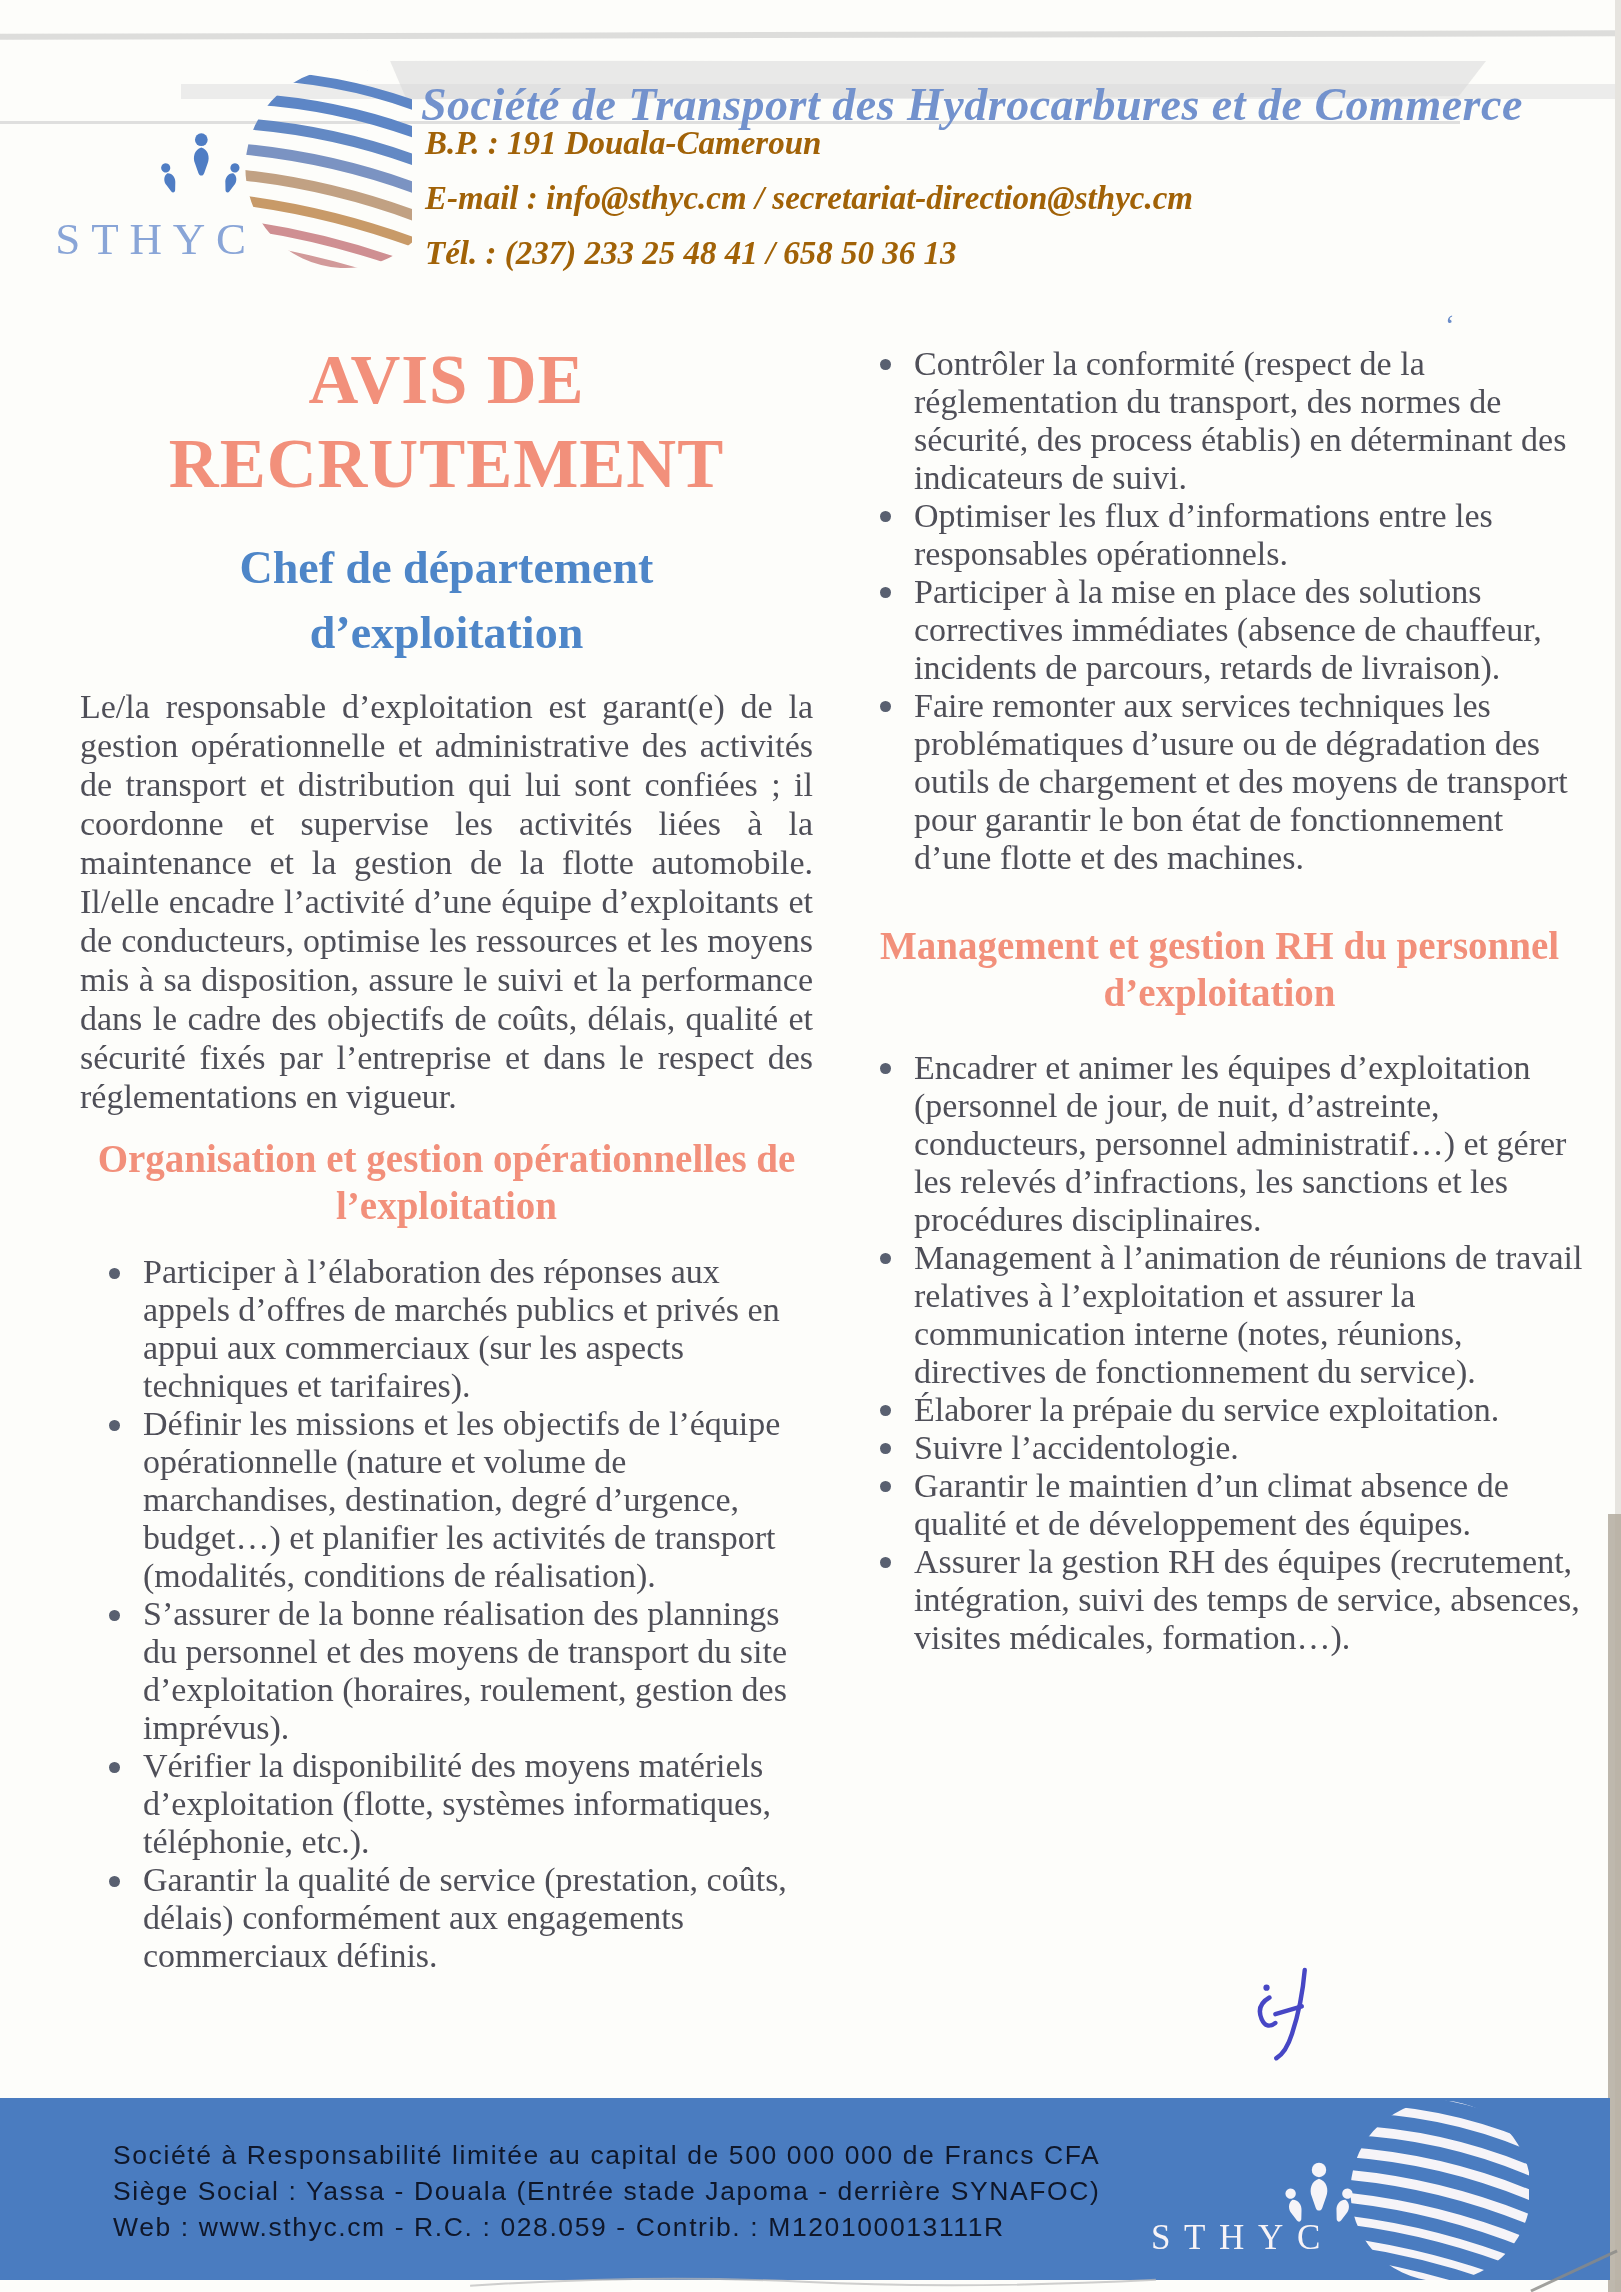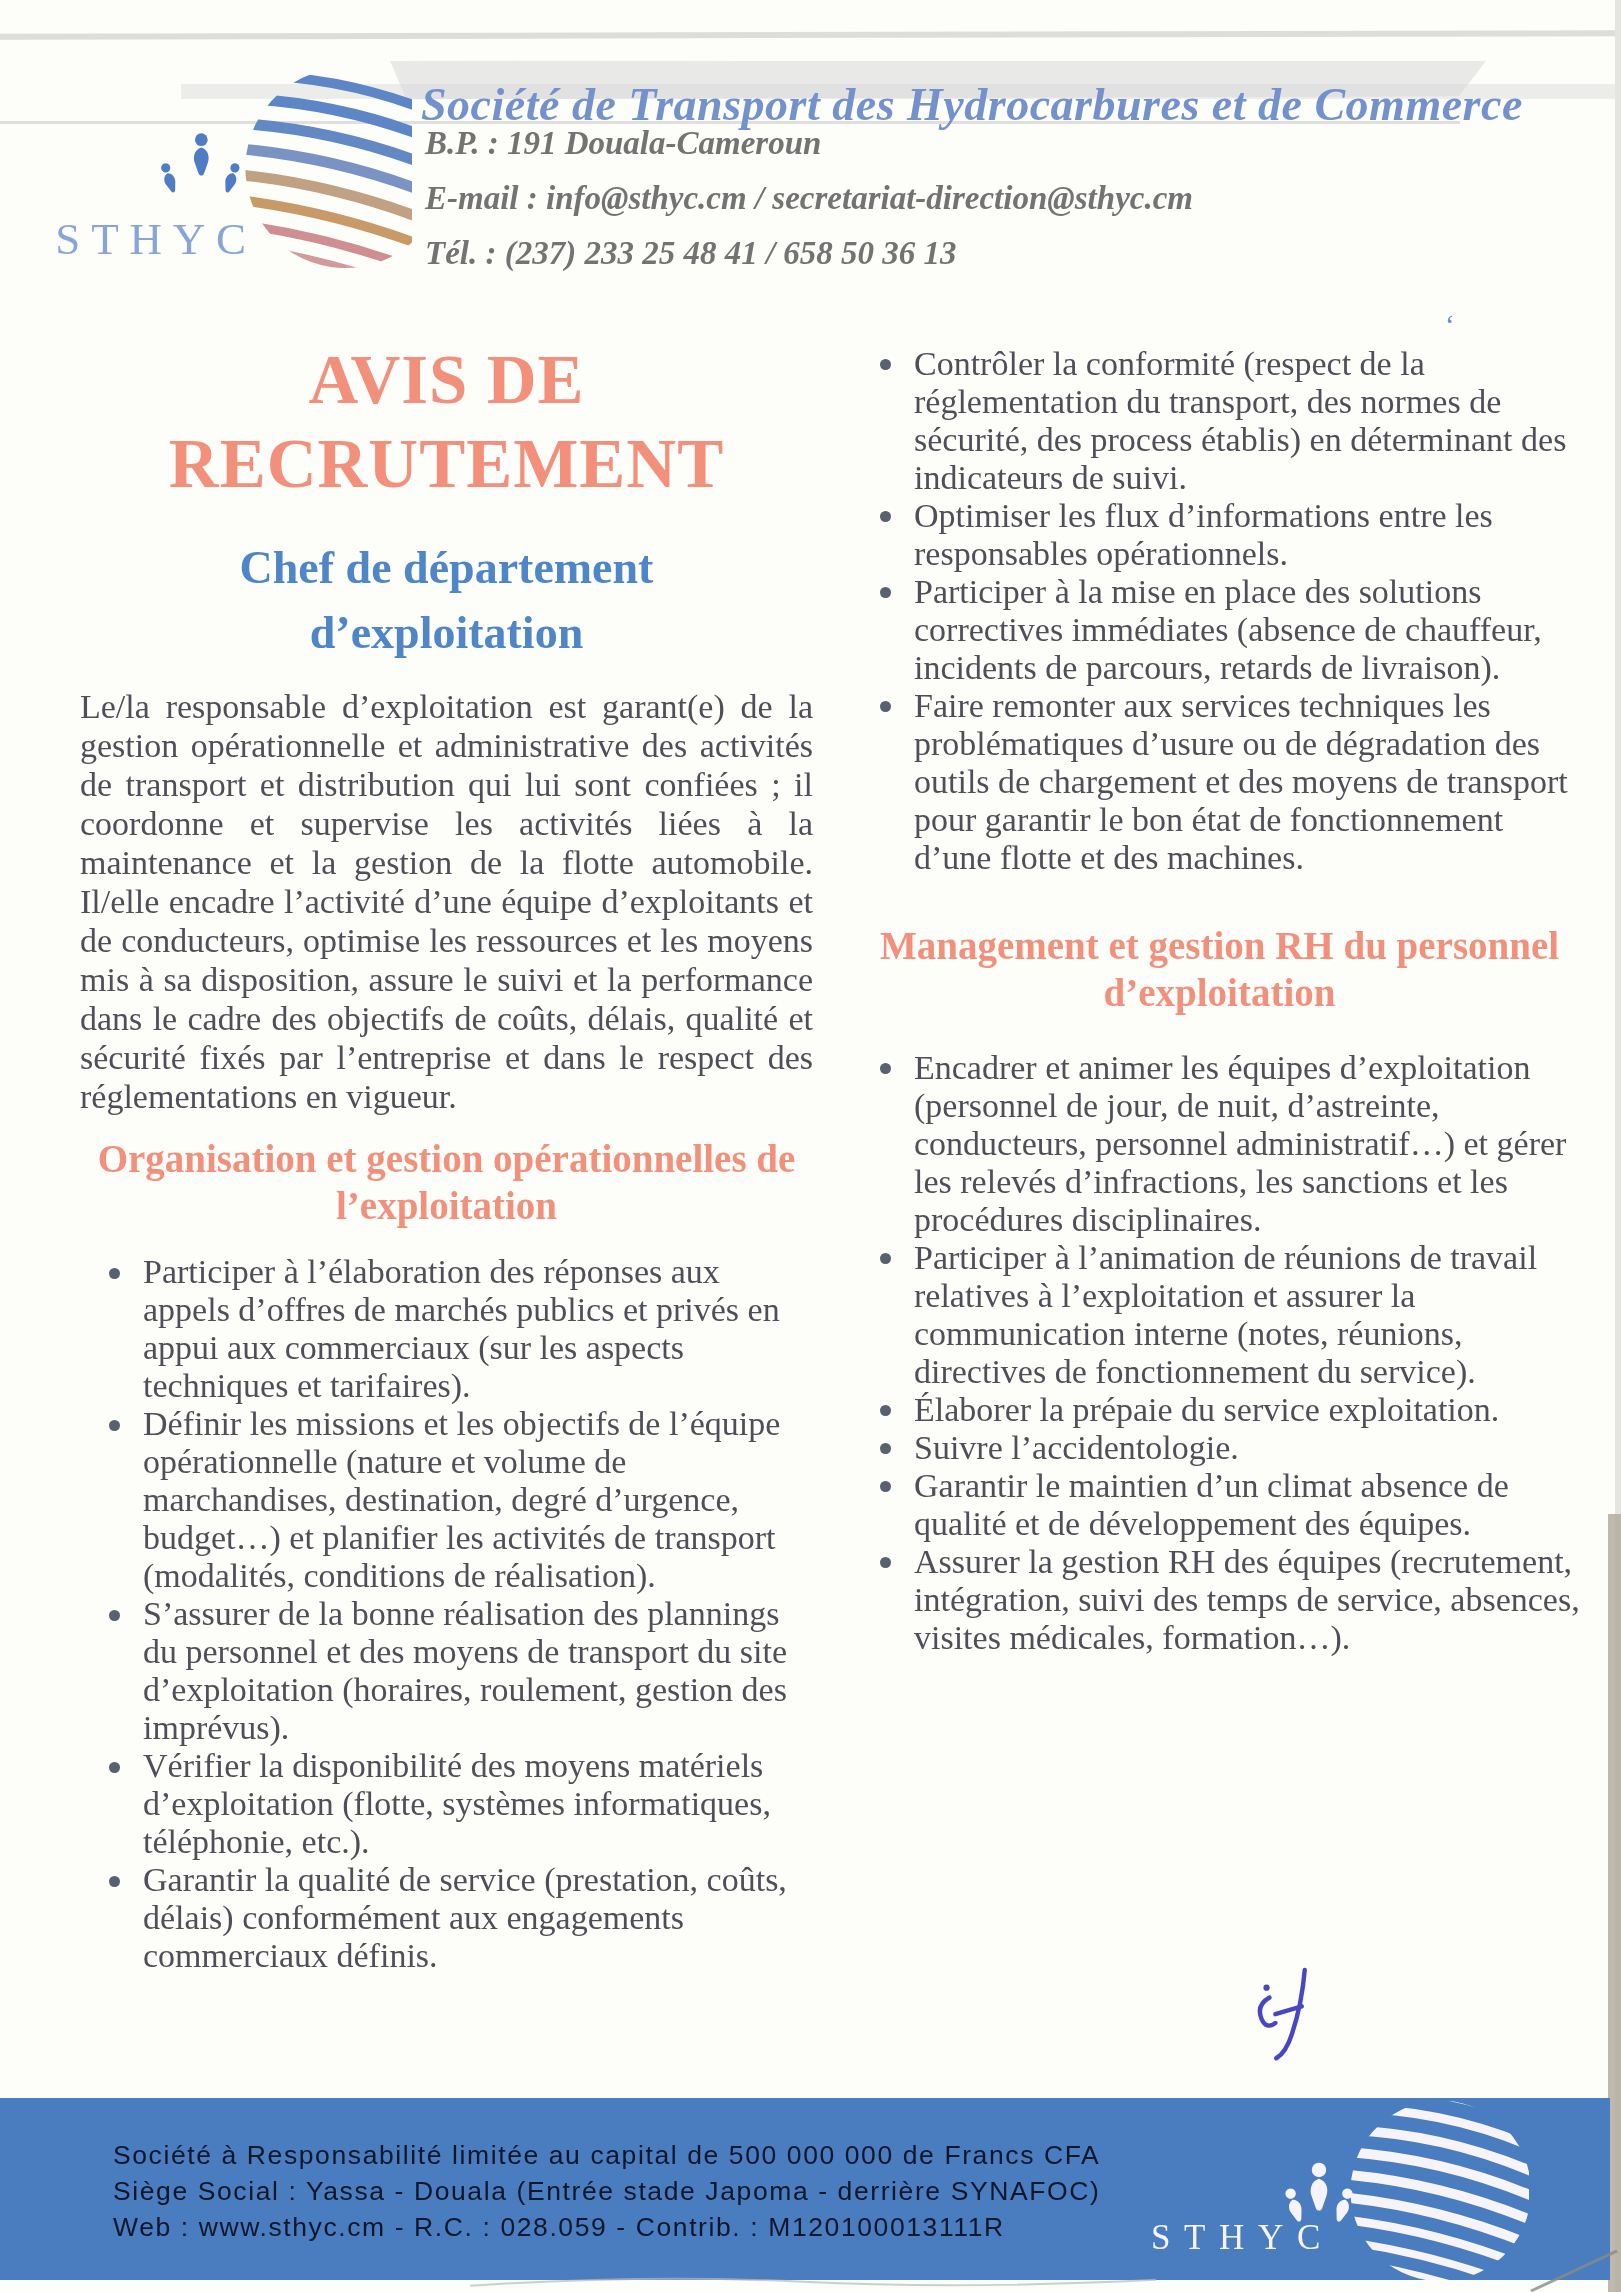--- a/index.html
+++ b/index.html
@@ -16,21 +16,21 @@
   .streak3{top:121px;left:0;width:1460px;height:2.9px;background:#cccccc;opacity:.6;}
   .edge-right{top:0;right:0;width:5.9px;height:2293px;background:#e6e4df;}
   .edge-right-dark{top:1514px;right:0;width:12.7px;height:778px;background:#b3ac9f;opacity:.85;}
 
   
   .band-behind-title{left:390px;top:56px;width:1096px;height:45px;background:#d8d8d8;opacity:.55;
     transform:skewY(-.5deg);clip-path:polygon(0 0,100% 22%,97.5% 100%,1.5% 86%);}
   .company-name{left:421px;top:47px;width:1157px;
     font-size:46px;font-weight:bold;font-style:italic;color:#7392cd;letter-spacing:0.5px;white-space:nowrap;}
   .contact{left:425px;top:116px;width:1078px;
-    font-size:33px;font-weight:bold;font-style:italic;color:#737373;line-height:55px;}
+    font-size:33px;font-weight:bold;font-style:italic;color:#a16207;line-height:55px;}
   .logo-header{left:19.6px;top:29px;width:392px;height:240px;}
   .logo-word-header{left:31px;top:184px;width:211px;text-align:center;
     font-size:45px;color:#89a5d7;letter-spacing:10.8px;font-weight:normal;}
 
   
   .col{position:absolute;color:#4f4f58;font-size:34px;line-height:38px;}
   .col-left{left:80px;top:338px;width:733px;}
   .col-right{left:851px;top:323px;width:737px;}
 
   .title-salmon{color:#f2907b;font-weight:bold;text-align:center;margin:0;}
@@ -136,21 +136,21 @@
   <ul class="bullets first">
     <li>Contrôler la conformité (respect de la réglementation du transport, des normes de sécurité, des process établis) en déterminant des indicateurs de suivi.</li>
     <li>Optimiser les flux d’informations entre les responsables opérationnels.</li>
     <li>Participer à la mise en place des solutions correctives immédiates (absence de chauffeur, incidents de parcours, retards de livraison).</li>
     <li>Faire remonter aux services techniques les problématiques d’usure ou de dégradation des outils de chargement et des moyens de transport pour garantir le bon état de fonctionnement d’une flotte et des machines.</li>
   </ul>
 
   <h4 class="section-h title-salmon">Management et gestion RH du personnel d’exploitation</h4>
   <ul class="bullets second">
     <li>Encadrer et animer les équipes d’exploitation (personnel de jour, de nuit, d’astreinte, conducteurs, personnel administratif…) et gérer les relevés d’infractions, les sanctions et les procédures disciplinaires.</li>
-    <li>Participer à l’animation de réunions de travail relatives à l’exploitation et assurer la communication interne (notes, réunions, directives de fonctionnement du service).</li>
+    <li>Management à l’animation de réunions de travail relatives à l’exploitation et assurer la communication interne (notes, réunions, directives de fonctionnement du service).</li>
     <li>Élaborer la prépaie du service exploitation.</li>
     <li>Suivre l’accidentologie.</li>
     <li>Garantir le maintien d’un climat absence de qualité et de développement des équipes.</li>
     <li>Assurer la gestion RH des équipes (recrutement, intégration, suivi des temps de service, absences, visites médicales, formation…).</li>
   </ul>
 </section>
 
 <svg class="abs" style="left:1243px;top:1960px;" width="98" height="123" viewBox="0 0 100 125">
   <g fill="none" stroke="#4747c5" stroke-width="4.5" stroke-linecap="round">
     <circle cx="24" cy="28" r="3.2" fill="#4747c5" stroke="none"></circle>

